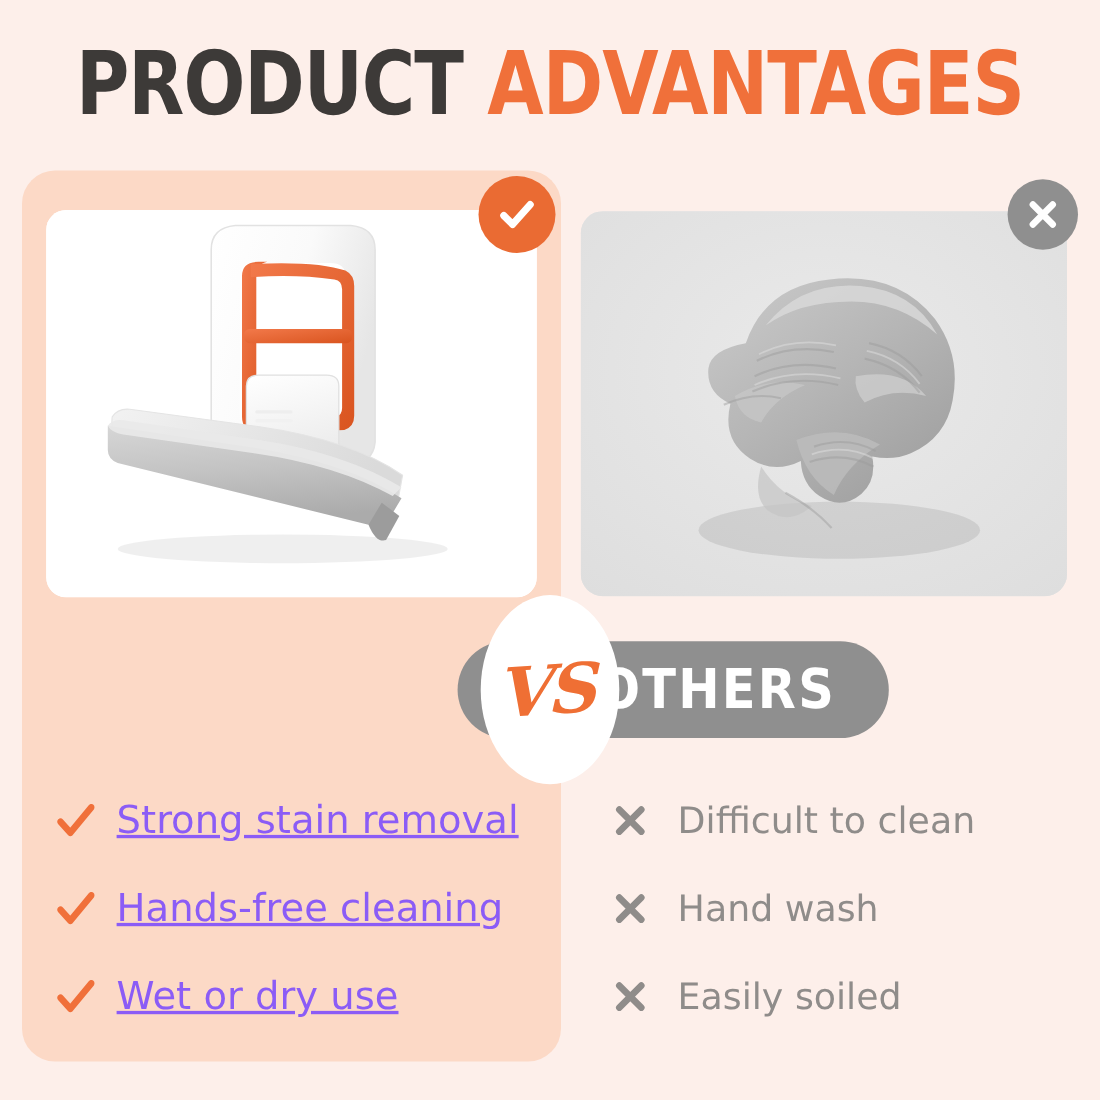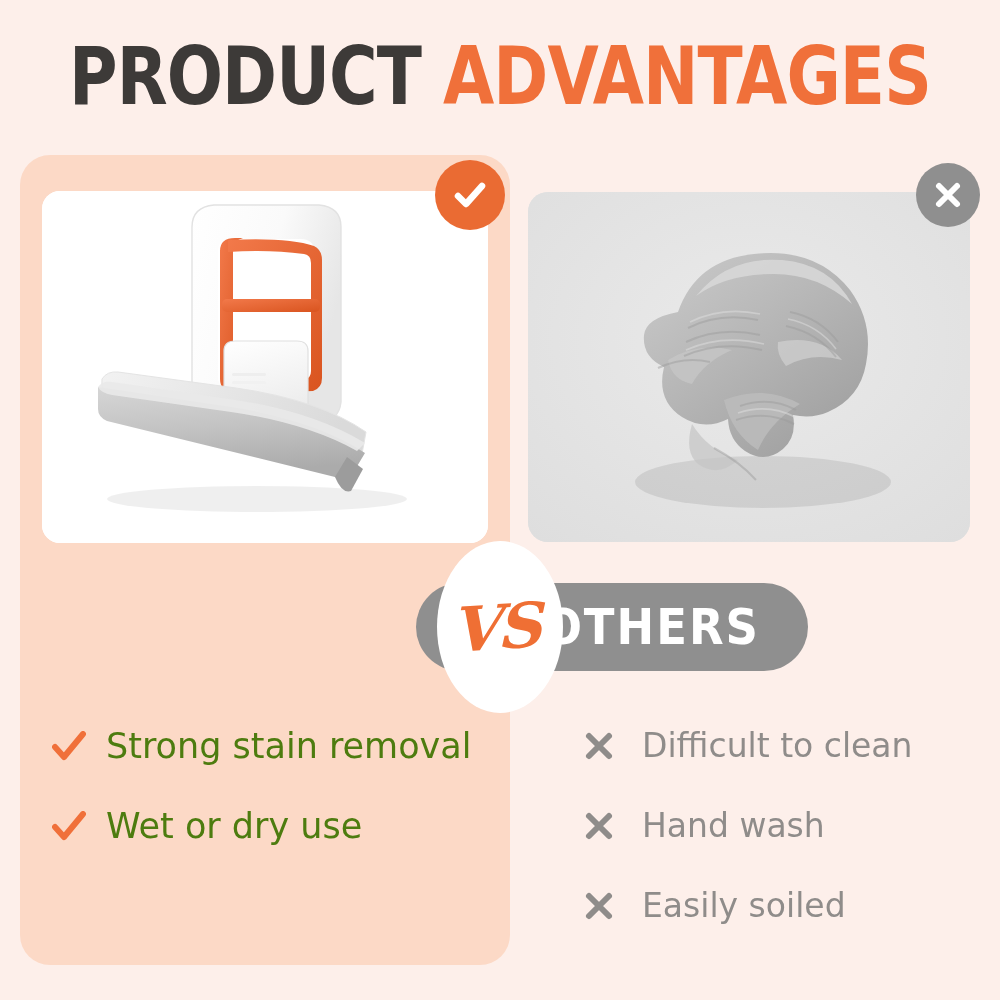--- a/index.html
+++ b/index.html
@@ -163,21 +163,21 @@
     color: #ef6f34;
     transform: skewX(-6deg) rotate(-4deg);
     letter-spacing: -3px;
   }
 
   
   .list {
     position: absolute;
   }
   .list-ours { left: 52px; top: 706px; width: 440px; }
-  .list-others { left: 584px; top: 706px; width: 380px; }
+  .list-others { left: 558px; top: 706px; width: 380px; }
 
   .row {
     display: flex;
     align-items: center;
     height: 80px;
   }
   .row-ours { height: 80px; }
   .row-others { height: 80px; }
 
   .row-icon {
@@ -186,21 +186,21 @@
     display: flex;
     align-items: center;
     justify-content: flex-start;
   }
   .row-label {
     font-family: "DejaVu Sans", sans-serif;
     font-size: 35px;
     line-height: 40px;
     white-space: nowrap;
   }
-  .list-ours .row-label { color: #4d7c0f; }
+  .list-ours .row-label { color: #8b5cf6; text-decoration: underline; }
   .list-others .row-label { color: #8f8c8a; font-size: 33px; }
   .list-others .row-icon { width: 58px; flex: 0 0 58px; }
 </style>
 </head>
 <body>
 
 <div id="stage">
 
   <div class="title">
     <span class="word-dark">PRODUCT</span><span class="word-dark">&nbsp;</span><span class="word-accent">ADVANTAGES</span>
@@ -342,20 +342,28 @@
         </svg>
       </span>
       <span class="row-label">Strong stain removal</span>
     </div>
     <div class="row row-ours">
       <span class="row-icon">
         <svg width="34" height="30" viewBox="0 0 34 30">
           <path d="M3 16 L12 26 L31 3" fill="none" stroke="#f0703a" stroke-width="6" stroke-linecap="round" stroke-linejoin="round"></path>
         </svg>
       </span>
+      <span class="row-label">Hands-free cleaning</span>
+    </div>
+    <div class="row row-ours">
+      <span class="row-icon">
+        <svg width="34" height="30" viewBox="0 0 34 30">
+          <path d="M3 16 L12 26 L31 3" fill="none" stroke="#f0703a" stroke-width="6" stroke-linecap="round" stroke-linejoin="round"></path>
+        </svg>
+      </span>
       <span class="row-label">Wet or dry use</span>
     </div>
   </div>
 
   <div class="list list-others">
     <div class="row row-others">
       <span class="row-icon">
         <svg width="30" height="30" viewBox="0 0 30 30">
           <path d="M5 5 L25 25 M25 5 L5 25" fill="none" stroke="#8f8c8a" stroke-width="6" stroke-linecap="round"></path>
         </svg>

